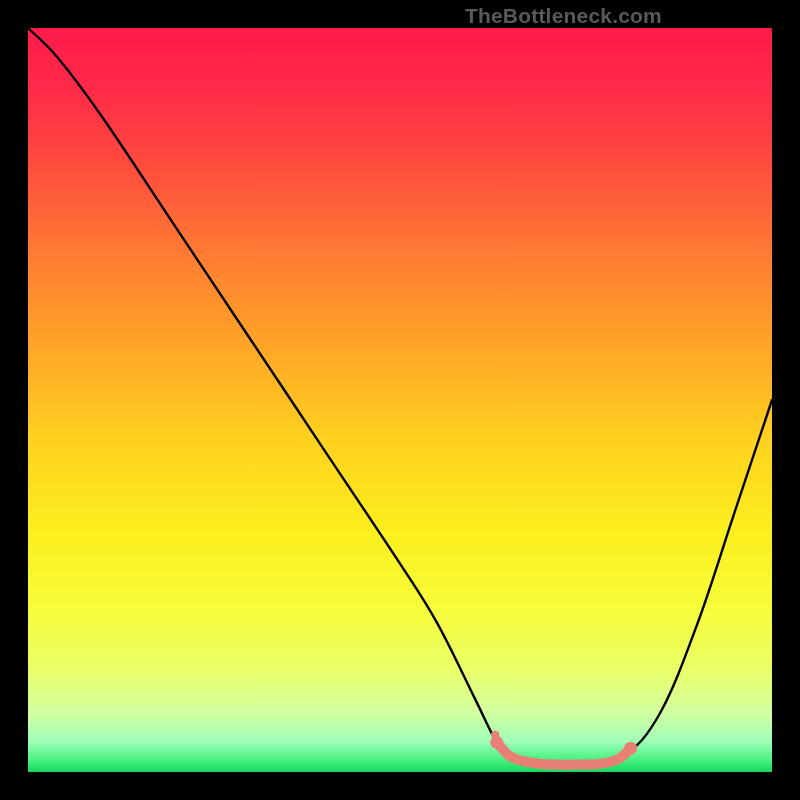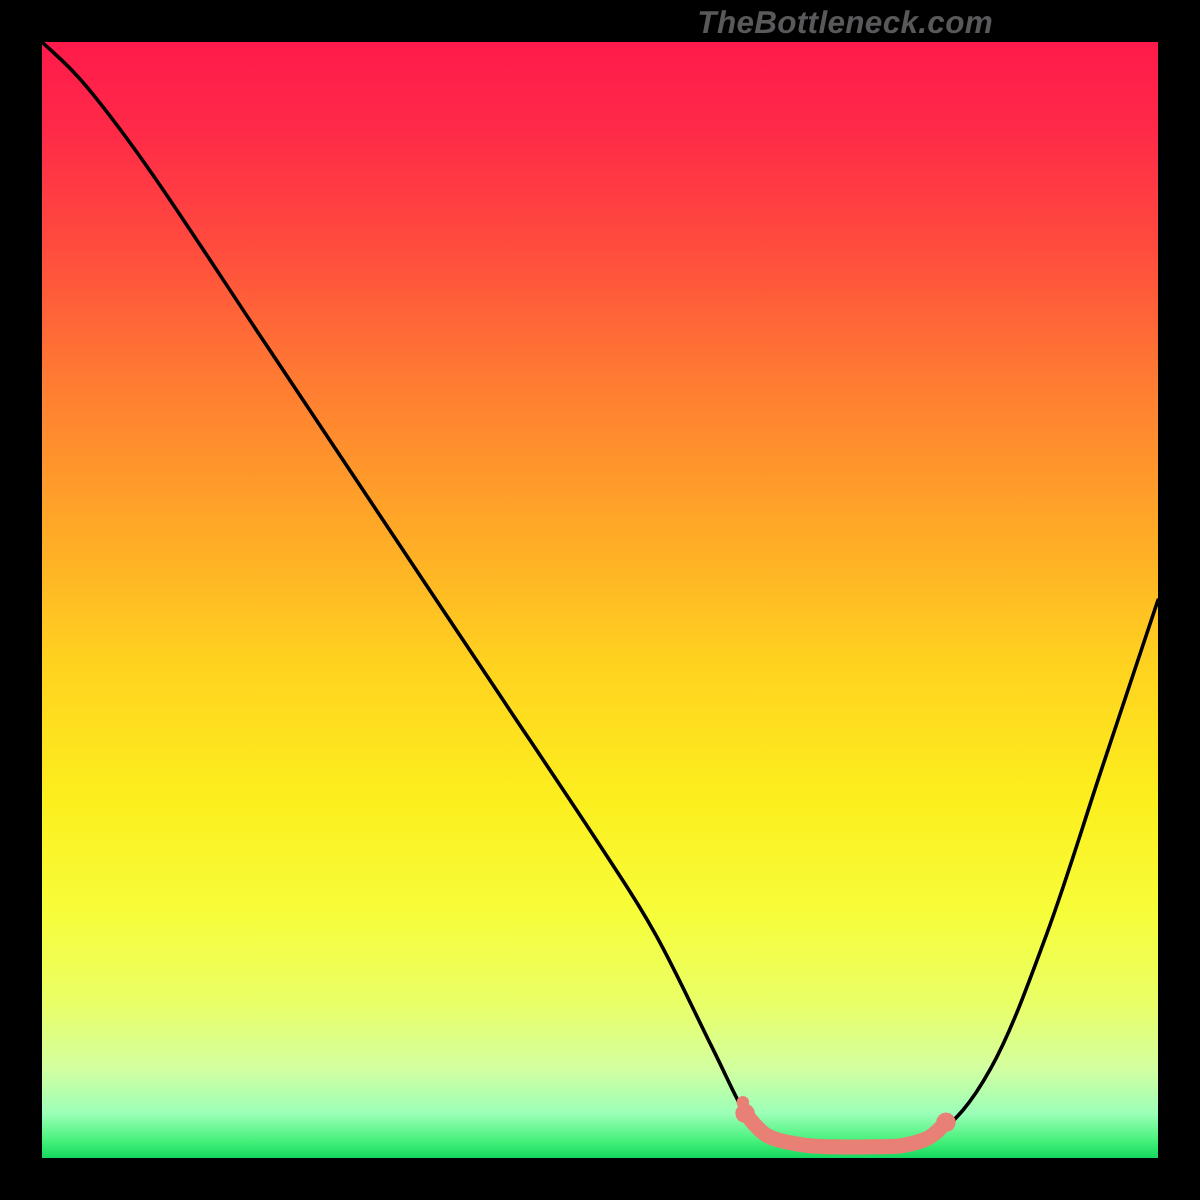--- a/index.html
+++ b/index.html
@@ -2,21 +2,20 @@
 <html><head>
 <meta charset="utf-8">
 <style>
   * { margin: 0; padding: 0; box-sizing: border-box; }
   html, body { width: 800px; height: 800px; overflow: hidden; background: #000; }
   .frame {
     position: relative;
     width: 672px;
     height: 800px;
     background: #000;
-    font-style: italic;
   }
   .plot {
     position: absolute;
     left: 28px;
     top: 28px;
     width: 744px;
     height: 744px;
     background: linear-gradient(to bottom,
       #ff1a4b 0%,
       #ff2a48 8%,

